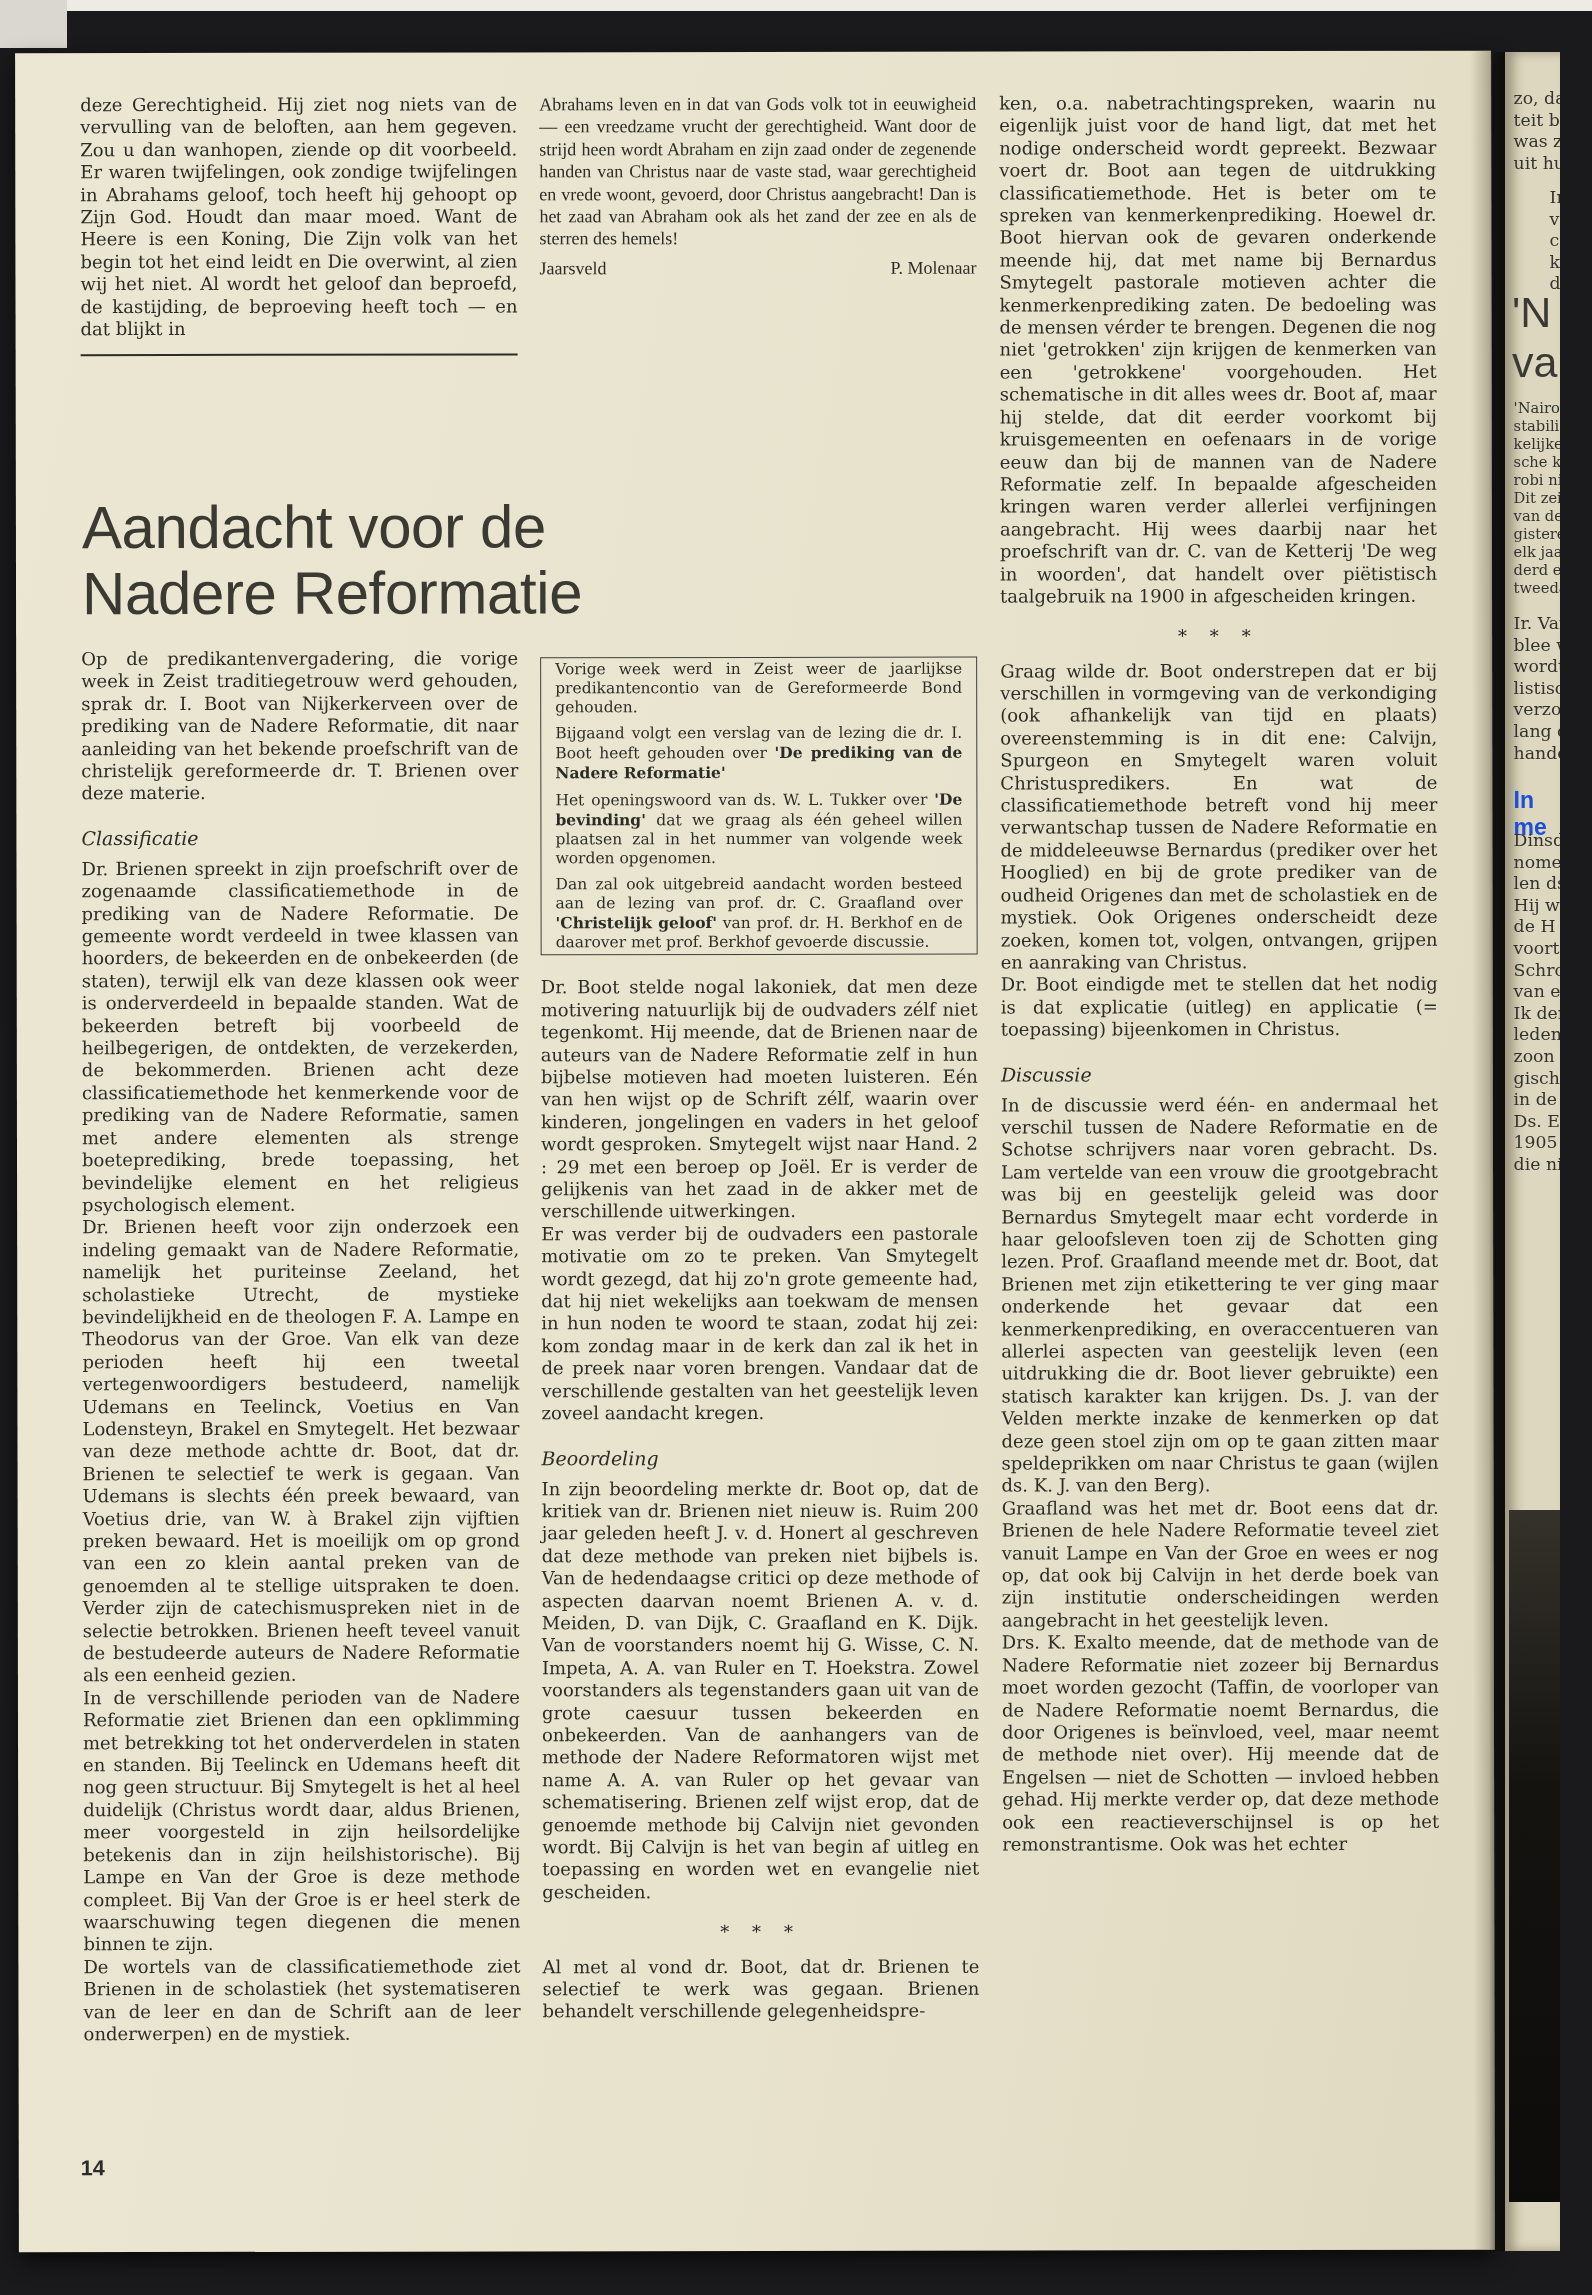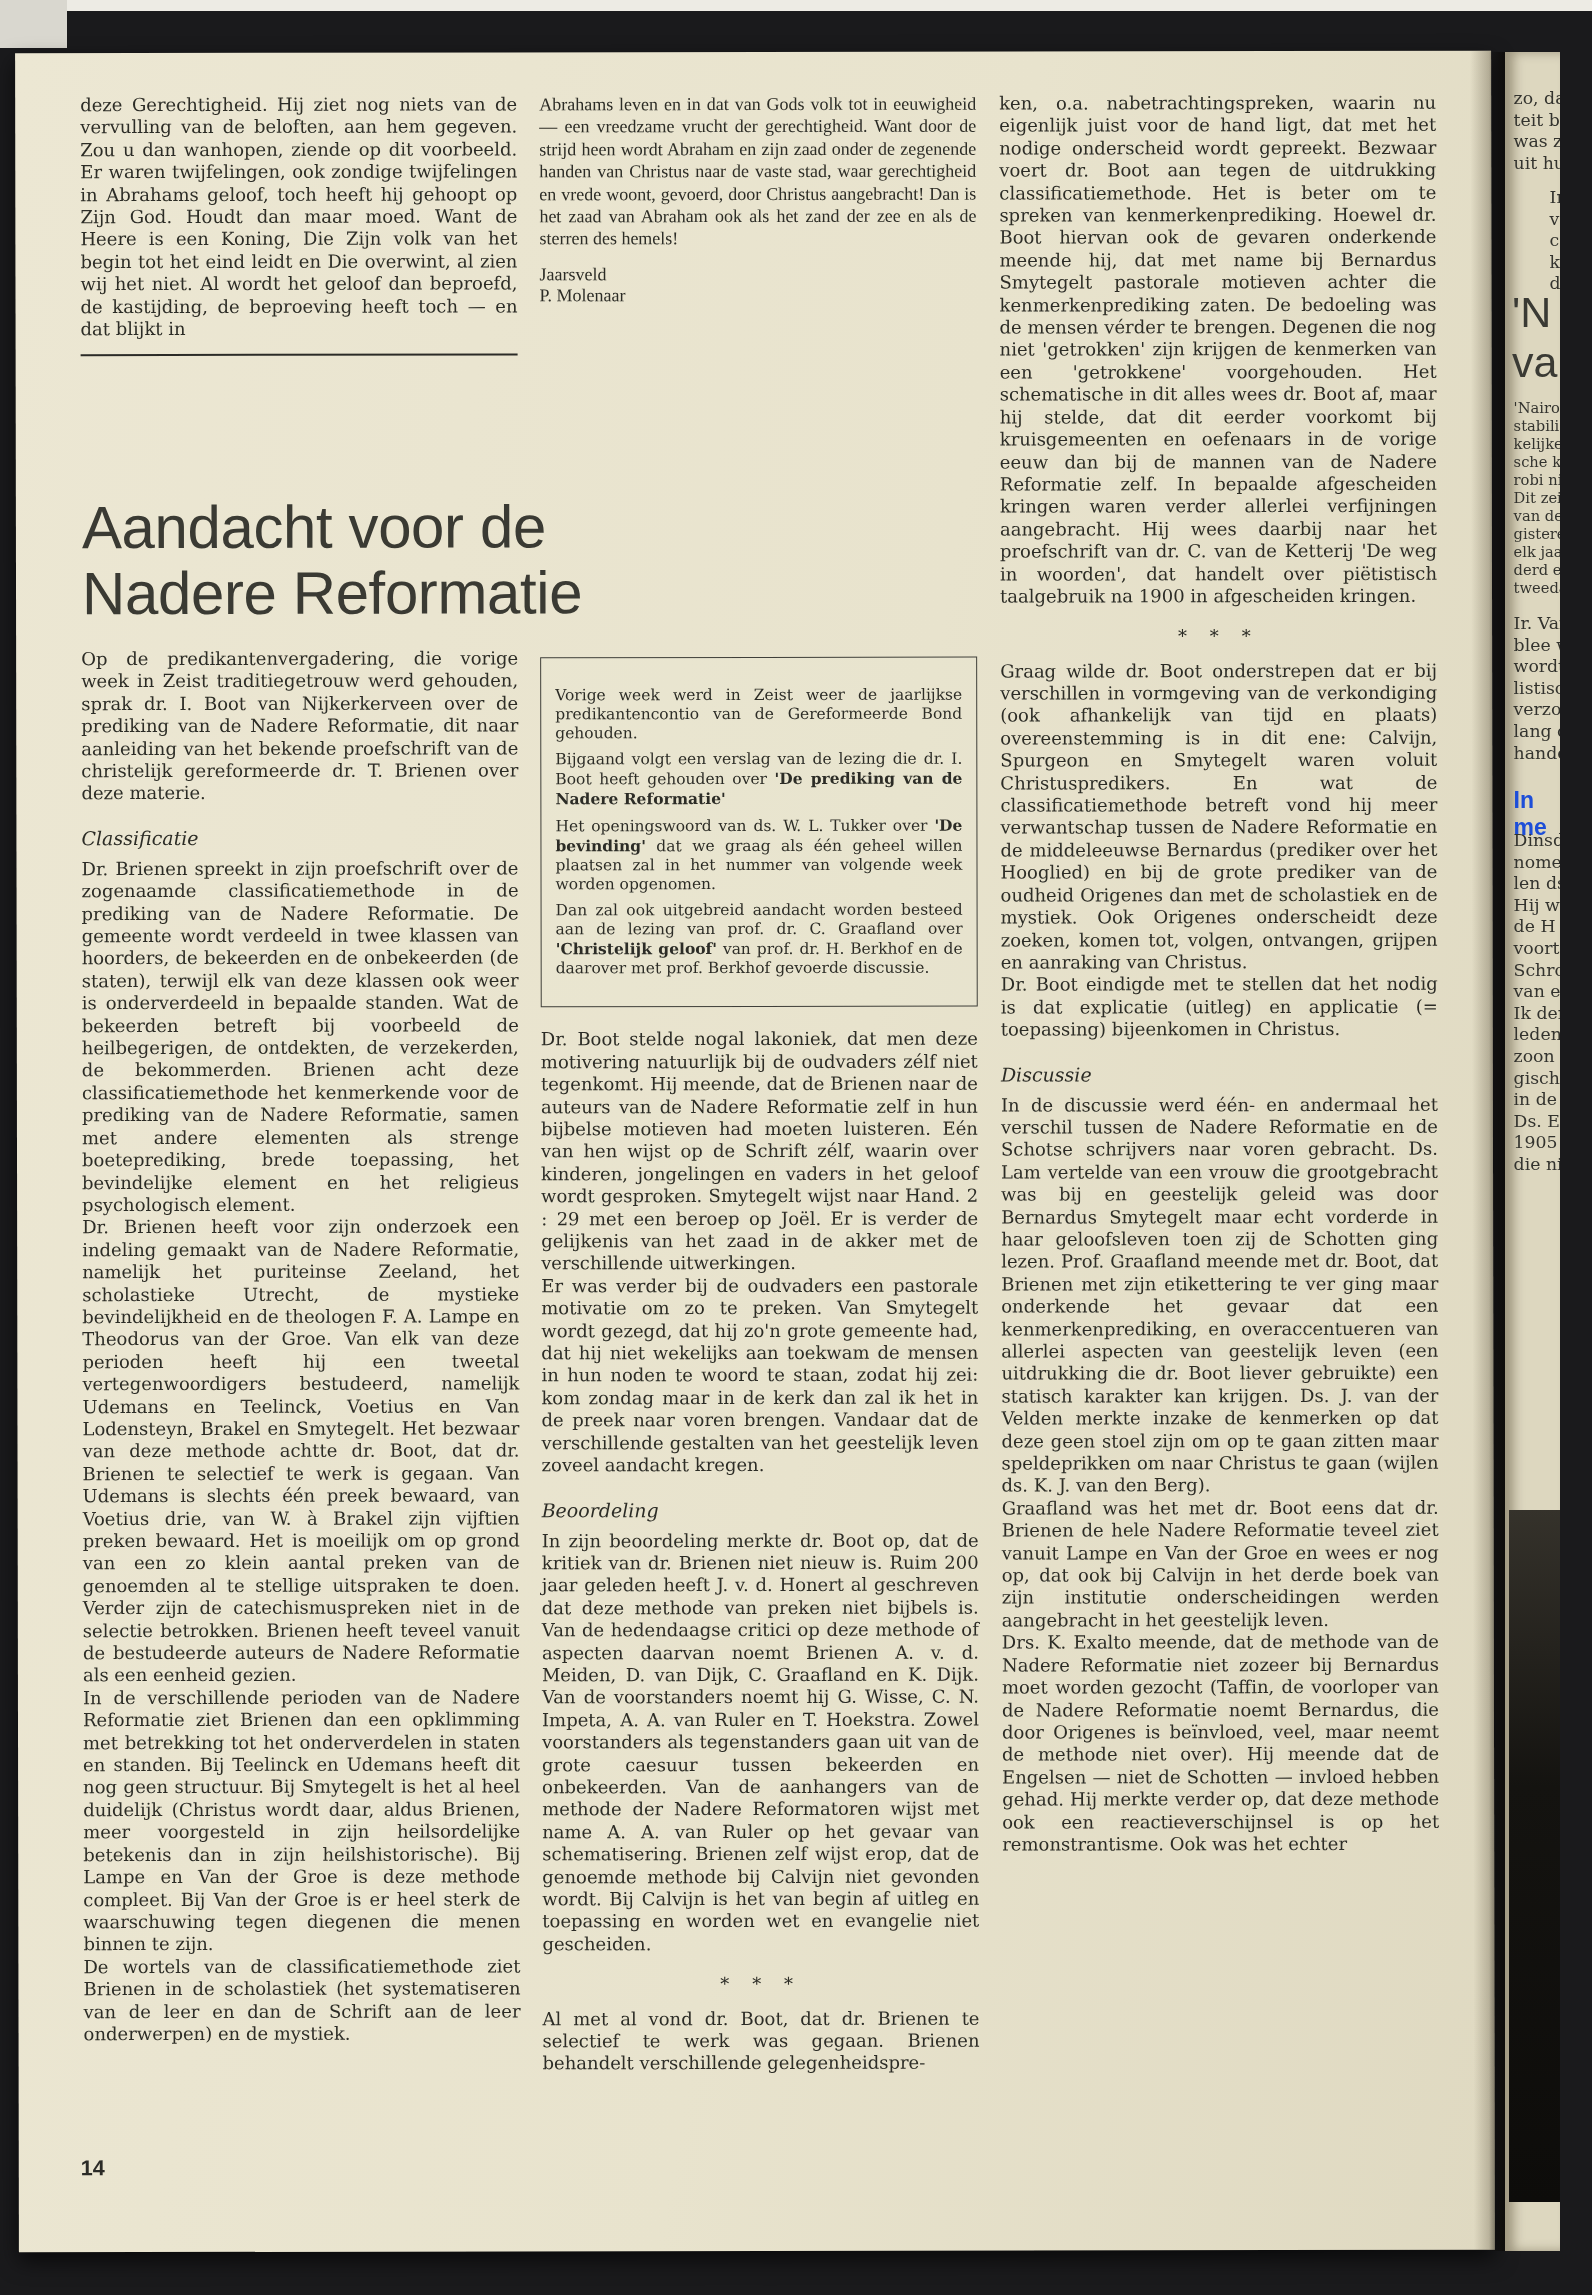--- a/index.html
+++ b/index.html
@@ -11,36 +11,36 @@
   
   .paper-main{position:absolute;left:17.3px;top:52px;width:1476px;height:2199px;
     background:linear-gradient(100deg,#ece7d3 0%,#e8e3cd 55%,#dfd9c1 100%);
     transform:rotate(-0.1deg);box-shadow:0 8.6px 21.6px rgba(0,0,0,.65);}
   .paper-main::after{content:"";position:absolute;top:0;right:0;width:21px;height:100%;
     background:linear-gradient(90deg,rgba(60,50,30,0) 0%,rgba(60,50,30,.32) 100%);}
 
   .frag1{position:absolute;left:65px;top:41px;width:437px;}
   .frag2{position:absolute;left:524px;top:41px;width:437px;font-family:Liberation Serif, serif;}
   .rule{border-top:2.6px solid #2b2b27;margin-top:14px;width:100%;}
-  .signature{display:flex;justify-content:space-between;margin-top:14px;font-size:18px;flex-direction:column;}
+  .signature{display:flex;justify-content:space-between;margin-top:8px;font-size:18px;}
 
   .headline{position:absolute;left:62px;top:438px;margin:4px;
     font-family:"Liberation Sans",sans-serif;font-weight:400;font-size:60px;line-height:66px;
     color:#3a3a33;letter-spacing:-0.4px;}
   .headline span{display:block;}
 
   .col1main{position:absolute;left:65px;top:595px;width:437px;}
   .col2main{position:absolute;left:524px;top:595px;width:437px;}
   .col3{position:absolute;left:984px;top:41px;width:437px;}
 
   .bodycol p,.frag p{margin:0;text-align:justify;font-size:18px;line-height:22.4px;}
   .subhead{margin:22.4px 0 8.6px;font-size:19px;font-style:italic;font-weight:400;}
   .sep{text-align:center;letter-spacing:8.6px;margin:17.3px 0 14px;font-size:18px;}
 
-  .infobox{border:1.7px solid #3f3f39;padding:28px 14px;margin:10.4px 0 21px;background:rgba(255,255,255,0.04);}
+  .infobox{border:1.7px solid #3f3f39;padding:2px 14px;margin:10.4px 0 21px;background:rgba(255,255,255,0.04);}
   .infobox p{font-size:15.5px;line-height:19px;margin:0 0 7px;text-align:justify;}
   .infobox p:last-child{margin-bottom:0;}
   .infobox strong{font-weight:700;}
 
   .pagenum{position:absolute;left:62px;top:2102px;font-family:"Liberation Sans",sans-serif;
     font-weight:700;font-size:21.6px;color:#2b2b27;}
 
   
   .page-gap{position:absolute;left:1489px;top:52px;width:15.5px;height:2199px;
     background:linear-gradient(90deg,rgba(10,8,5,0),rgba(10,8,5,.72));}

